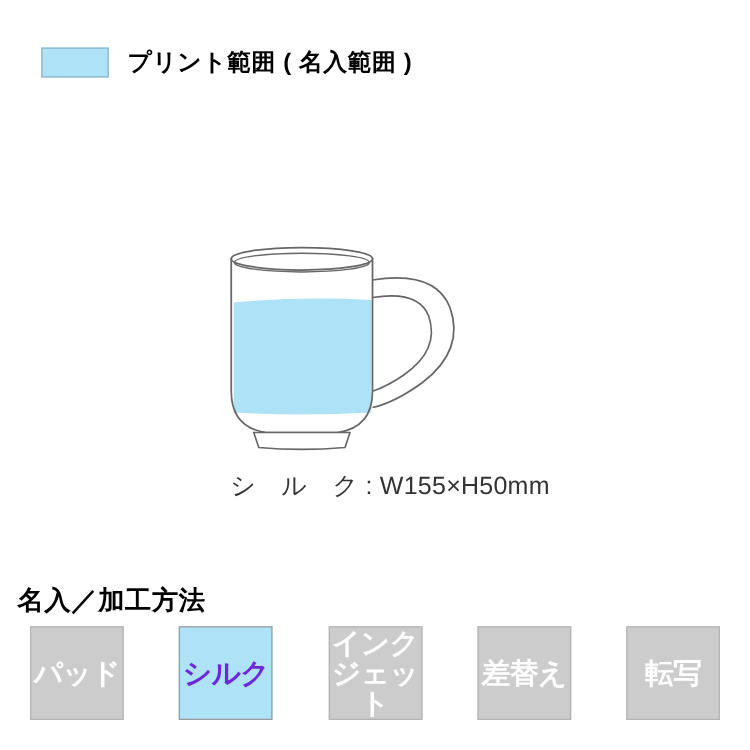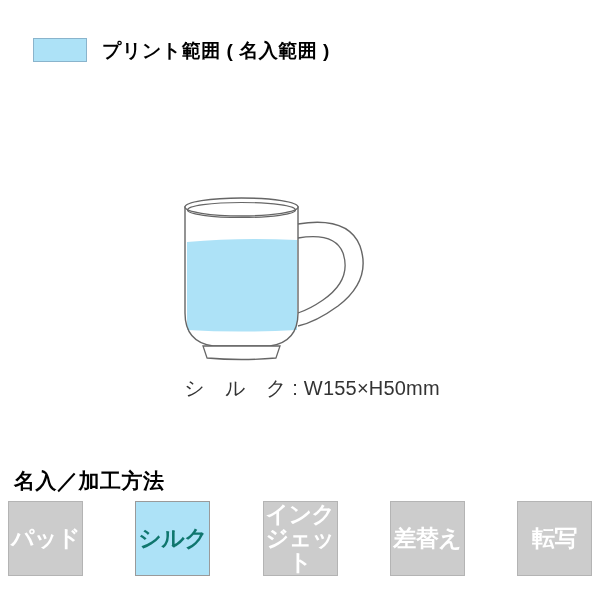--- a/index.html
+++ b/index.html
@@ -80,21 +80,21 @@
   #methods-heading {
     margin: 0 0 8px 14px;
     font-size: 21px;
     font-weight: bold;
     line-height: 1.2;
     letter-spacing: 0.5px;
   }
   #methods-list {
     display: flex;
     justify-content: space-between;
-    padding: 0 8px;
+    padding: 0 24px;
     box-sizing: border-box;
     width: 600px;
   }
   .method-chip {
     width: 75px;
     height: 75px;
     box-sizing: border-box;
     border: 1px solid #b4b4b4;
     background: #cccccc;
     color: #ffffff;
@@ -105,21 +105,21 @@
     font-size: 23px;
     font-weight: bold;
     line-height: 1.04;
     letter-spacing: -0.5px;
     flex: 0 0 auto;
     user-select: none;
   }
   .method-chip.is-active {
     background: #ade2f7;
     border-color: #9a9a9a;
-    color: #0f766e;
+    color: #6d28d9;
   }
   .method-chip .chip-text {
     display: block;
     padding: 0 1px;
   }
 </style>
 </head>
 <body>
 
 <div id="legend">

